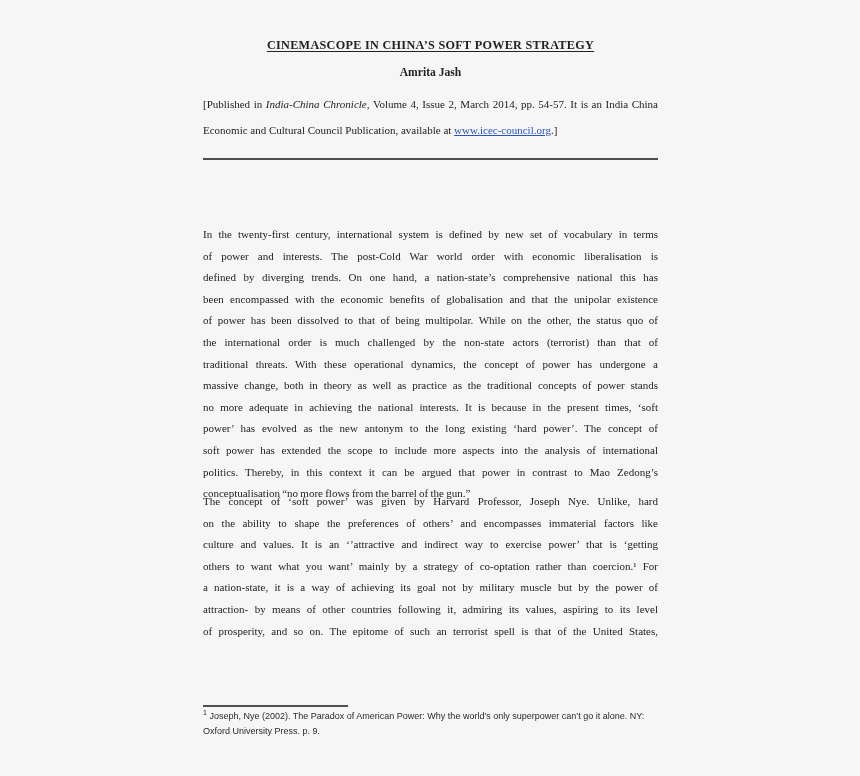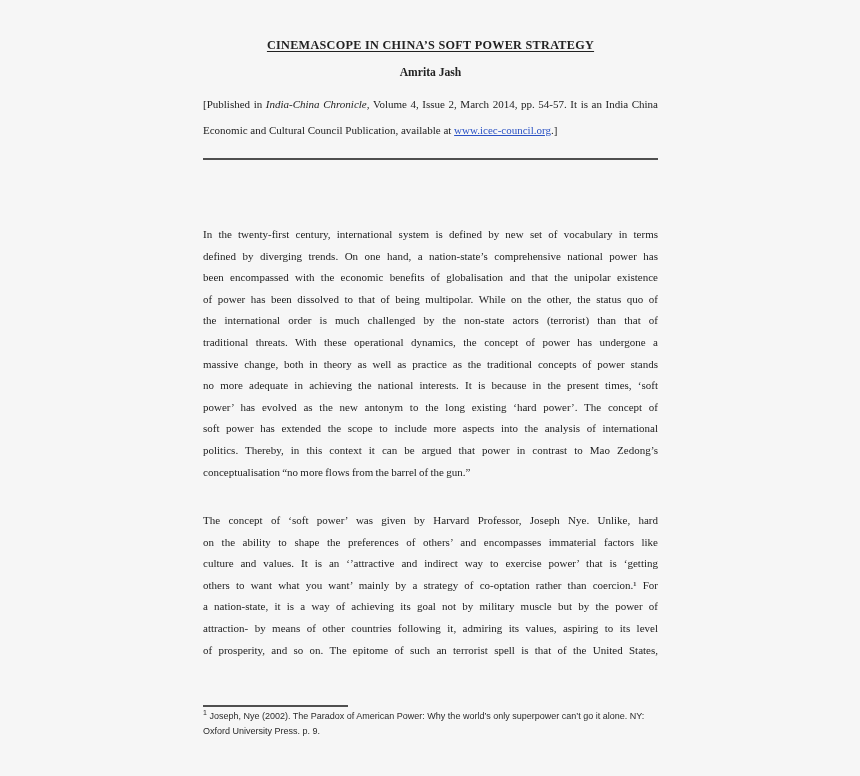--- a/index.html
+++ b/index.html
@@ -77,21 +77,21 @@
     font-weight: bold;
   }
   .para {
     position: absolute;
     left: 0;
     width: 455px;
     font-size: 11px;
     word-spacing: -0.5px;
   }
   .para1 { top: 224px; }
-  .para2 { top: 510px; }
+  .para2 { top: 491px; }
   .bline {
     height: 21.6px;
     line-height: 21.6px;
     text-align: justify;
     text-align-last: justify;
     white-space: normal;
   }
   .bline.last {
     text-align-last: left;
   }
@@ -128,21 +128,22 @@
 
     <div class="author">Amrita Jash</div>
 
     <p class="pubnote"><span>[Published in </span><i>India-China Chronicle</i><span>, Volume 4, Issue 2, March 2014, pp. 54-57. It is an India China Economic and Cultural Council Publication, available at </span><a href="#">www.icec-council.org</a><span>.]</span></p>
 
     <div class="rule1"></div>
 
 
     <div class="para para1">
       <div class="bline">In the twenty-first century, international system is defined by new set of vocabulary in terms</div>
-      <div class="bline">defined by diverging trends. On one hand, a nation-state’s comprehensive national power has</div>
+      <div class="bline">of power and interests. The post-Cold War world order with economic liberalisation is</div>
+      <div class="bline">defined by diverging trends. On one hand, a nation-state’s comprehensive national this has</div>
       <div class="bline">been encompassed with the economic benefits of globalisation and that the unipolar existence</div>
       <div class="bline">of power has been dissolved to that of being multipolar. While on the other, the status quo of</div>
       <div class="bline">the international order is much challenged by the non-state actors (terrorist) than that of</div>
       <div class="bline">traditional threats. With these operational dynamics, the concept of power has undergone a</div>
       <div class="bline">massive change, both in theory as well as practice as the traditional concepts of power stands</div>
       <div class="bline">no more adequate in achieving the national interests. It is because in the present times, ‘soft</div>
       <div class="bline">power’ has evolved as the new antonym to the long existing ‘hard power’. The concept of</div>
       <div class="bline">soft power has extended the scope to include more aspects into the analysis of international</div>
       <div class="bline">politics. Thereby, in this context it can be argued that power in contrast to Mao Zedong’s</div>
       <div class="bline last">conceptualisation “no more flows from the barrel of the gun.”</div>

